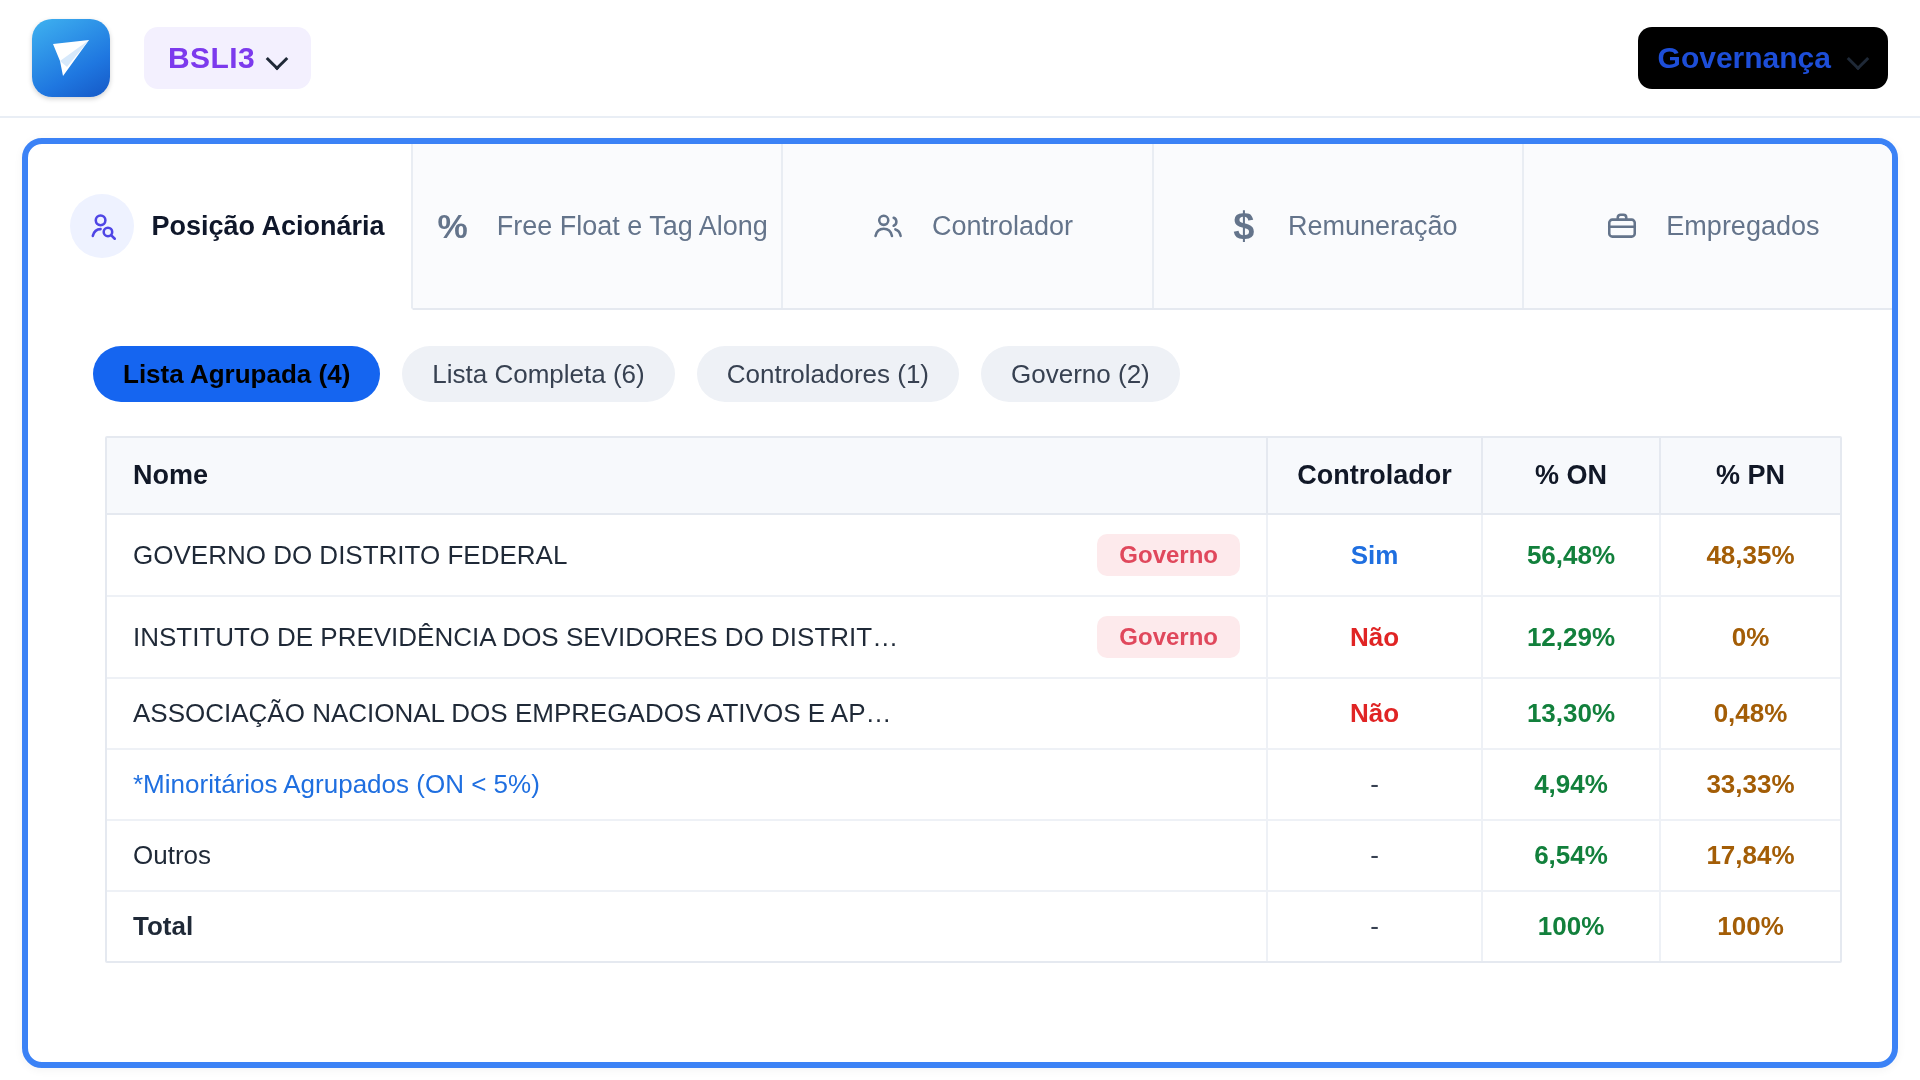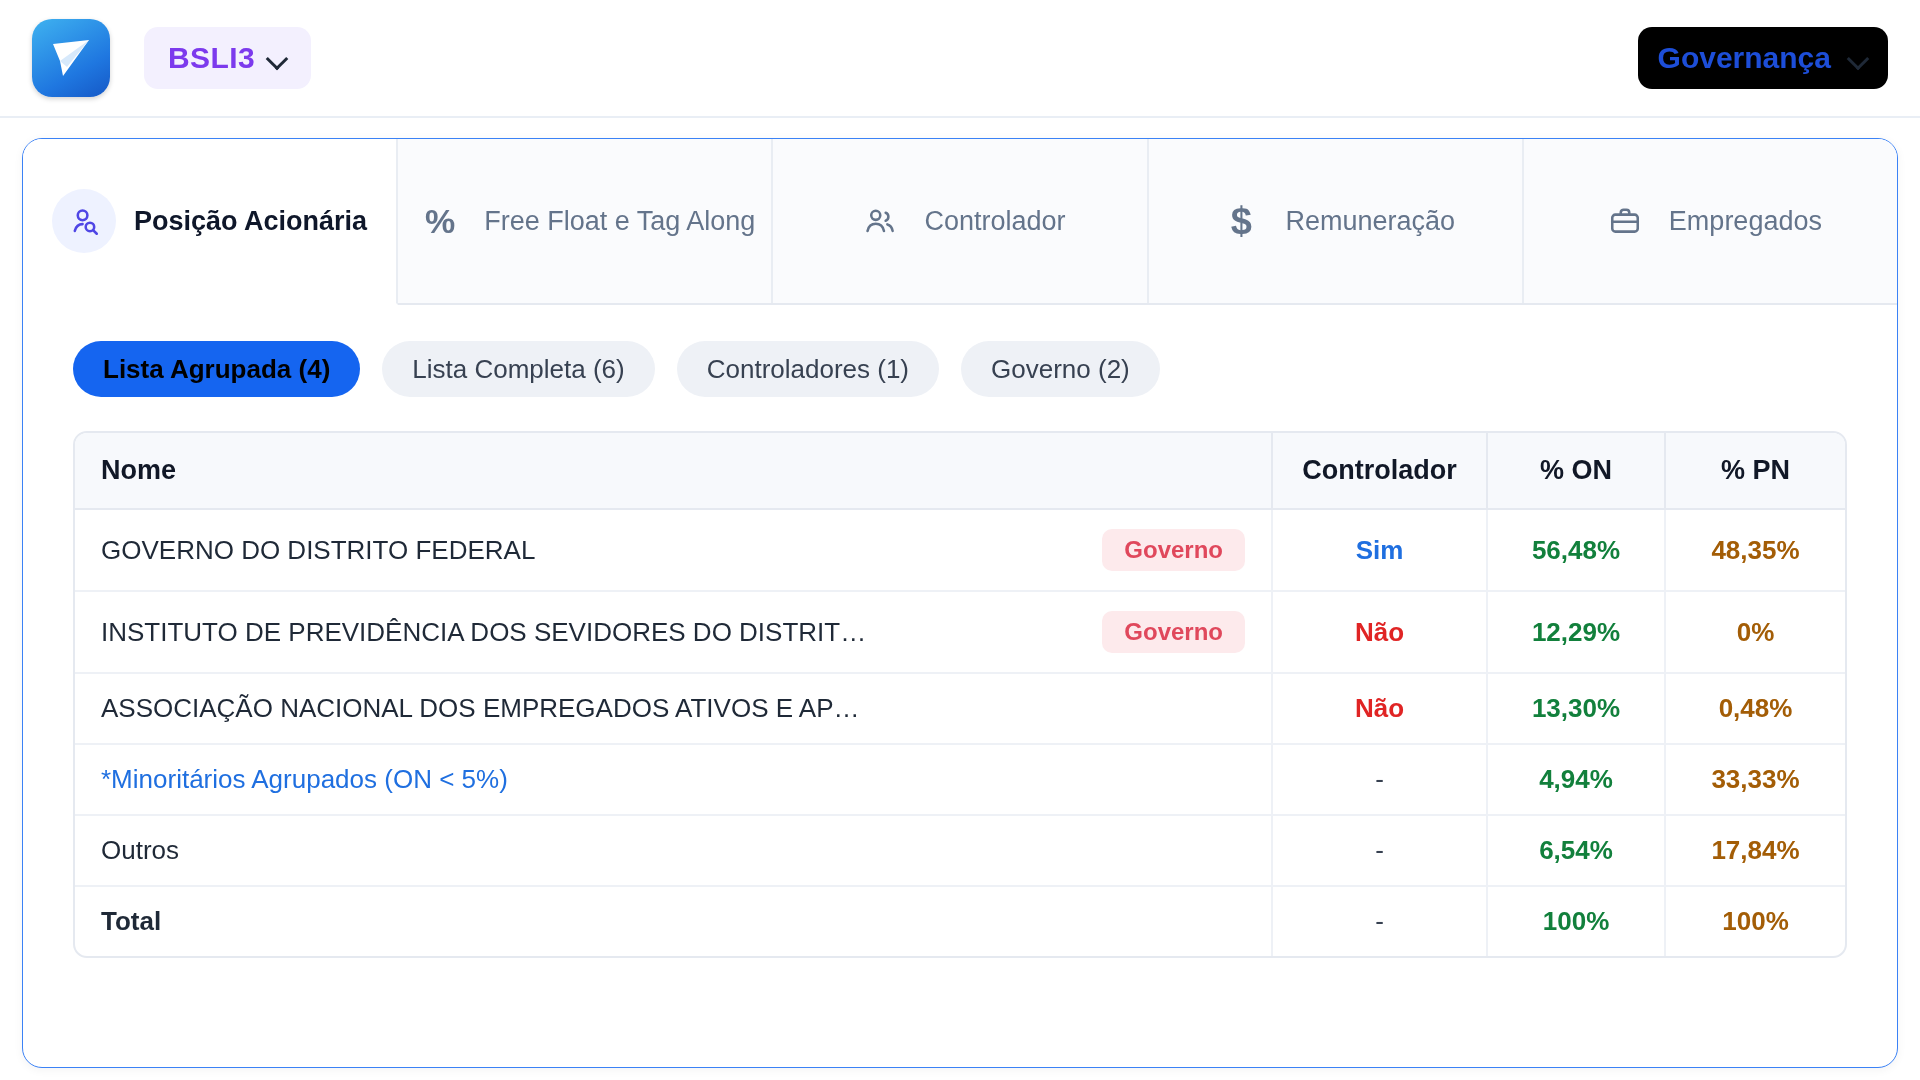--- a/index.html
+++ b/index.html
@@ -68,26 +68,27 @@
   .gov-chip .label {
     font-size: 30px; font-weight: bold; color: #1d4ed8;
   }
 
   
   .page {
     padding: 20px 22px 0 22px;
     height: calc(1080px - 118px);
   }
   .card {
-    border: 1px solid #3b82f6;
+    border: 6px solid #3b82f6;
     border-radius: 20px;
     background: #fff;
     height: 930px;
     box-shadow: 0 2px 10px rgba(16,24,40,.05);
     overflow: hidden;
+    padding-left: 15px;
   }
 
   
   .tabs {
     display: flex;
     border-bottom: 2px solid #e5e9f0;
     height: 166px;
   }
   .tab {
     flex: 1;
@@ -138,22 +139,23 @@
     color: #374151;
     font-size: 26px;
     display: flex; align-items: center;
     cursor: pointer;
   }
   .pill.active { background: #1565f0; color: #000000; font-weight: bold; }
 
   
   .table-wrap {
     border: 2px solid #e5e9f0;
-    border-radius: 14px;
+    border-radius: 2px;
     overflow: hidden;
+    margin-left: 12px;
   }
   table { width: 100%; border-collapse: collapse; }
   thead th {
     background: #f7f9fc;
     font-size: 27px;
     font-weight: bold;
     color: #111827;
     padding: 22px 26px;
     text-align: center;
     border-bottom: 2px solid #e5e9f0;

